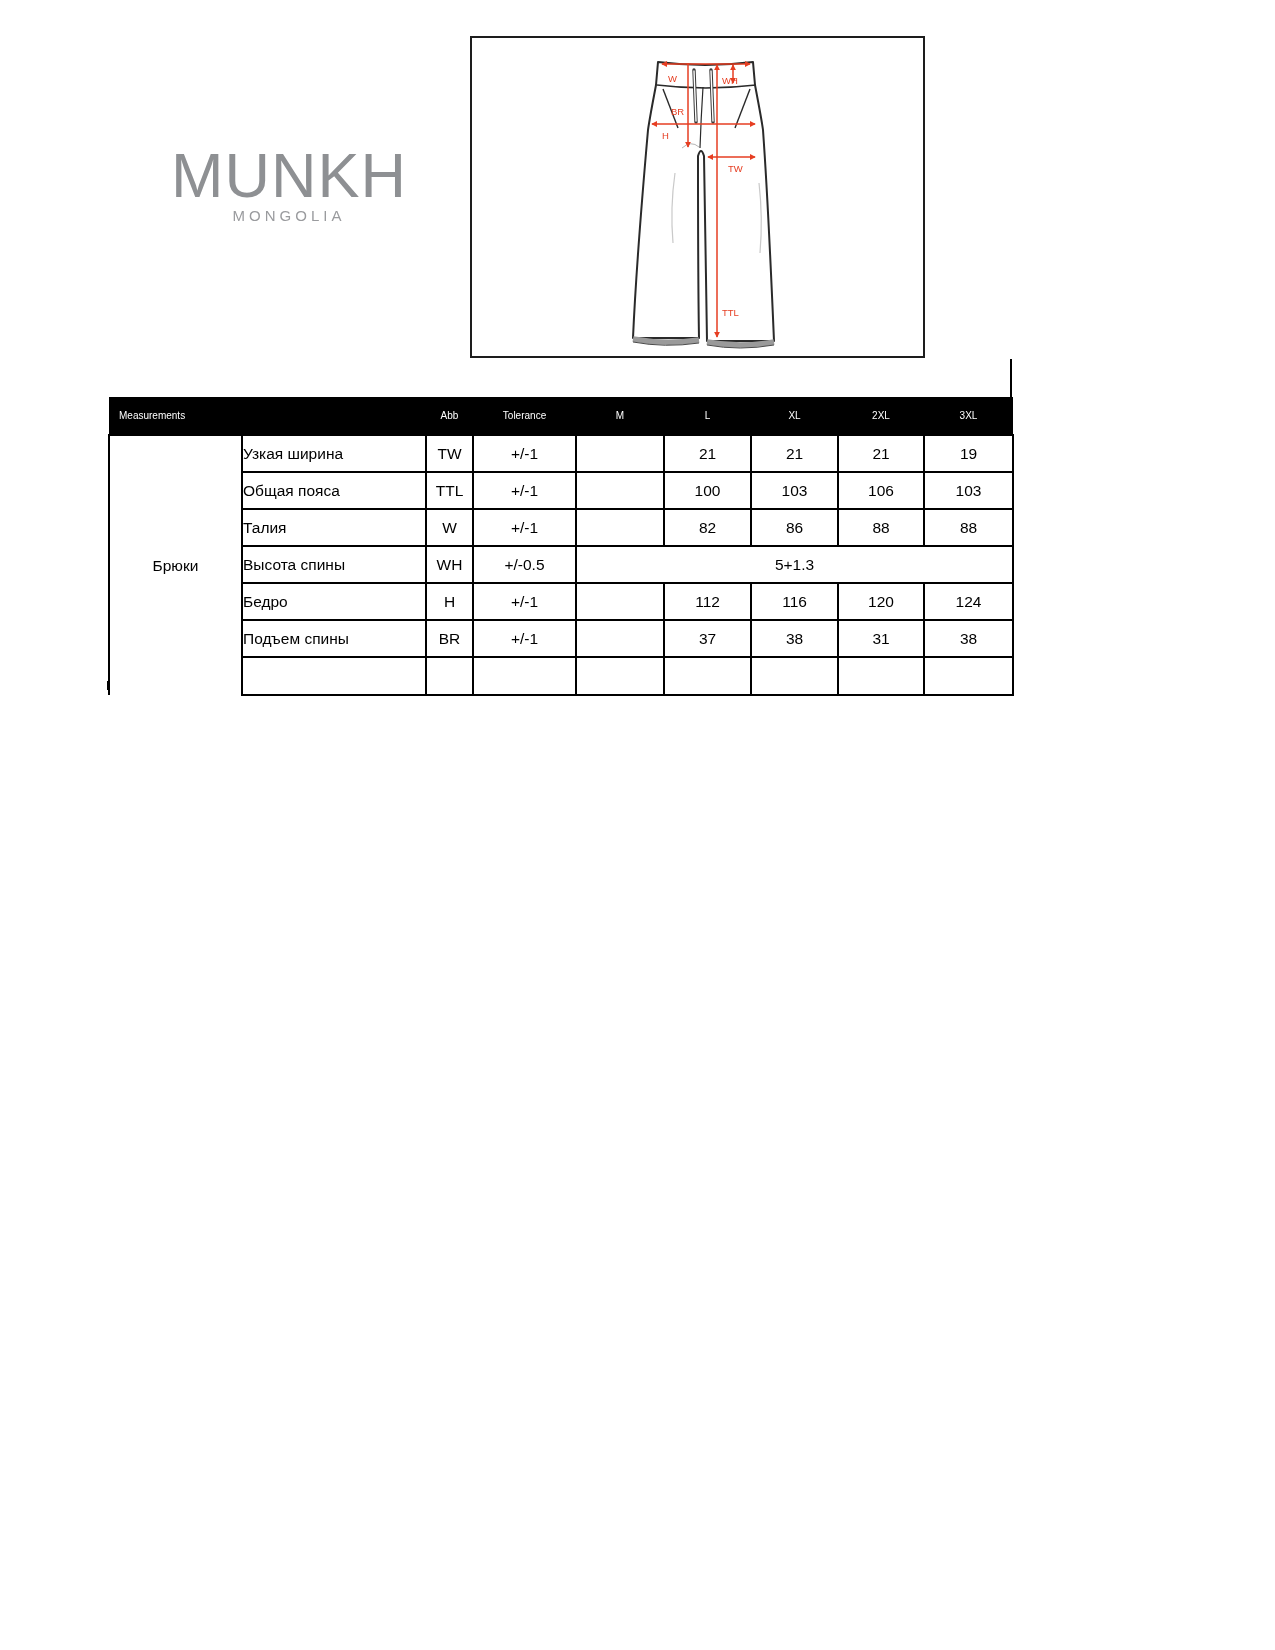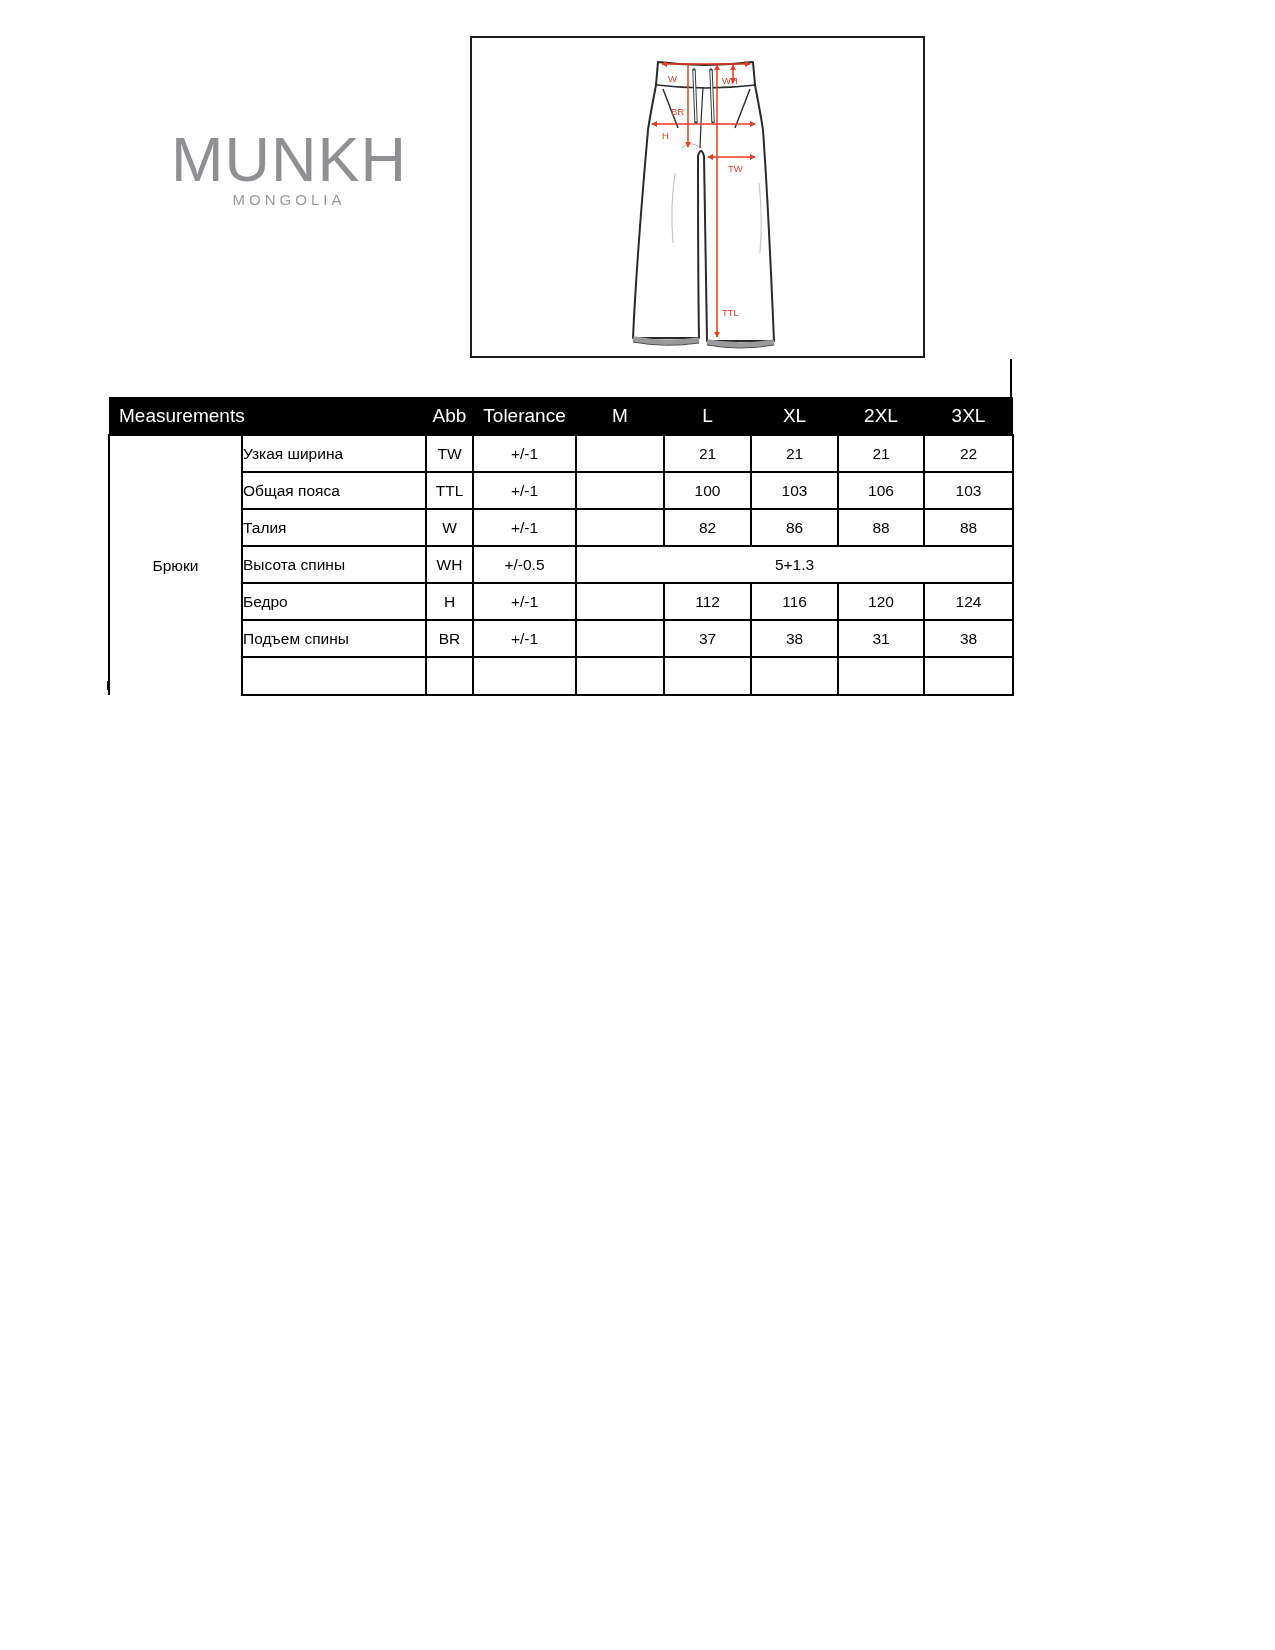--- a/index.html
+++ b/index.html
@@ -13,21 +13,21 @@
     width: 1275px;
     height: 1650px;
     background: #ffffff;
     overflow: hidden;
   }
 
   
   .logo-wrap {
     position: absolute;
     left: 166px;
-    top: 128px;
+    top: 144px;
     width: 246px;
     text-align: center;
   }
   .brand-name {
     font-size: 63px;
     line-height: 1;
     font-weight: 400;
     color: #8e9093;
     letter-spacing: 1px;
     white-space: nowrap;
@@ -78,21 +78,21 @@
     top: 397px;
     width: 904px;
     border-collapse: collapse;
     table-layout: fixed;
     font-family: "Liberation Sans", sans-serif;
   }
   .meas-table th {
     background: #000000;
     color: #ffffff;
     font-weight: 400;
-    font-size: 19px;
+    font-size: 10px;
     height: 37px;
     padding: 0;
     border: 0;
     text-align: center;
     vertical-align: middle;
   }
   .meas-table th.th-meas {
     text-align: left;
     padding-left: 10px;
   }
@@ -211,21 +211,21 @@
     <tbody>
       <tr>
         <td class="group-cell" rowspan="7">Брюки</td>
         <td class="cell-name">Узкая ширина</td>
         <td>TW</td>
         <td>+/-1</td>
         <td></td>
         <td>21</td>
         <td>21</td>
         <td>21</td>
-        <td>22</td>
+        <td>19</td>
       </tr>
       <tr>
         <td class="cell-name">Общая пояса</td>
         <td>TTL</td>
         <td>+/-1</td>
         <td></td>
         <td>100</td>
         <td>103</td>
         <td>106</td>
         <td>103</td>

